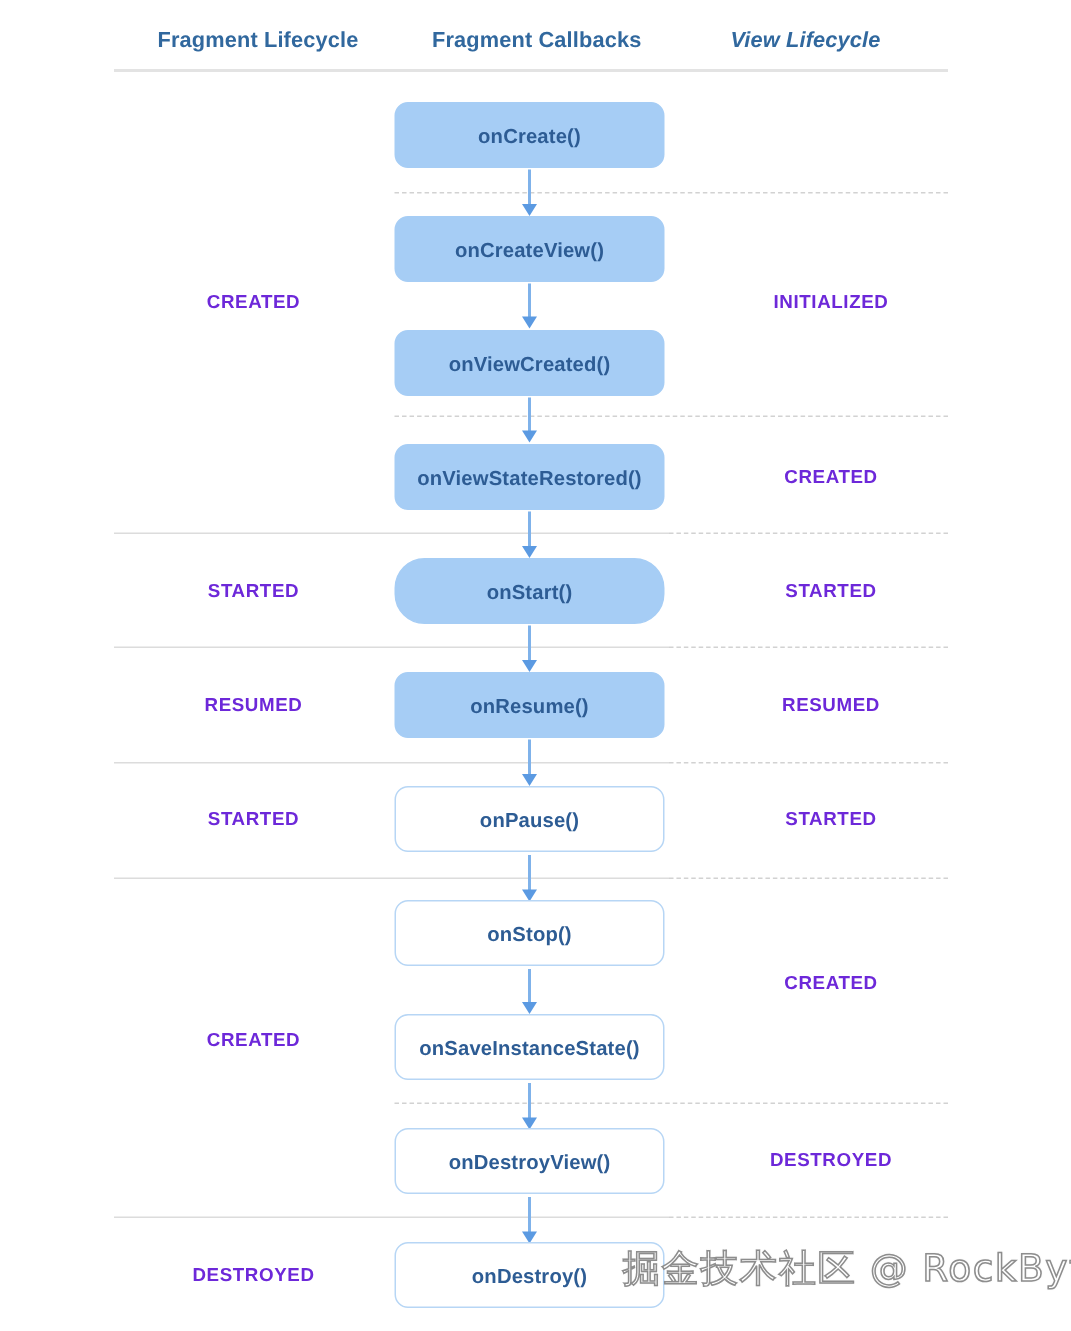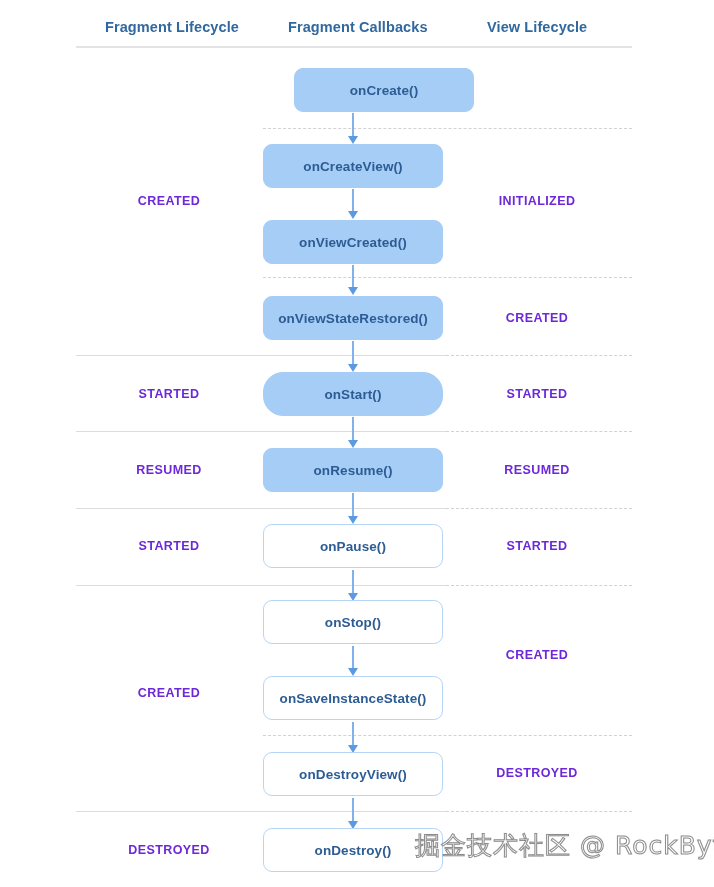--- a/index.html
+++ b/index.html
@@ -27,21 +27,21 @@
   .col-header {
     position: absolute;
     font-size: 14.5px;
     font-weight: bold;
     color: #31689e;
     white-space: nowrap;
     letter-spacing: 0.1px;
   }
   #hdr-left   { left: 105px; top: 19px; }
   #hdr-mid    { left: 288px; top: 19px; }
-  #hdr-right  { left: 487px; top: 19px; }
+  #hdr-right  { left: 487px; top: 19px; font-style: italic; }
 
   .header-rule {
     position: absolute;
     left: 76px;
     top: 46px;
     width: 556px;
     height: 2px;
     background: #e3e3e3;
   }
 
@@ -61,21 +61,21 @@
   .state-label {
     position: absolute;
     font-size: 12.5px;
     font-weight: bold;
     color: #6d28d9;
     letter-spacing: 0.4px;
     white-space: nowrap;
     transform: translate(-50%, -50%);
   }
   .state-left  { left: 169px; }
-  .state-right { left: 537px; }
+  .state-right { left: 554px; }
 
   
   .cb-box {
     position: absolute;
     left: 263px;
     width: 180px;
     height: 44px;
     border-radius: 9px;
     display: flex;
     align-items: center;
@@ -178,21 +178,21 @@
   <div class="arrow" style="top:189px; height:23px;"></div>
   <div class="arrow" style="top:265px; height:23px;"></div>
   <div class="arrow" style="top:341px; height:24px;"></div>
   <div class="arrow" style="top:417px; height:24px;"></div>
   <div class="arrow" style="top:493px; height:24px;"></div>
   <div class="arrow" style="top:570px; height:24px;"></div>
   <div class="arrow" style="top:646px; height:23px;"></div>
   <div class="arrow" style="top:722px; height:24px;"></div>
   <div class="arrow" style="top:798px; height:24px;"></div>
 
-  <div class="cb-box cb-filled" style="top:68px;margin-left:31px;">onCreate()</div>
+  <div class="cb-box cb-filled" style="top:68px;">onCreate()</div>
 
   <div class="cb-box cb-filled" style="top:144px;text-align:center;">onCreateView()</div>
 
   <div class="cb-box cb-filled" style="top:220px;">onViewCreated()</div>
 
   <div class="cb-box cb-filled" style="top:296px;">onViewStateRestored()</div>
 
   <div class="cb-box cb-filled" style="top:372px;border-radius:20px;">onStart()</div>
 
   <div class="cb-box cb-filled" style="top:448px;">onResume()</div>

